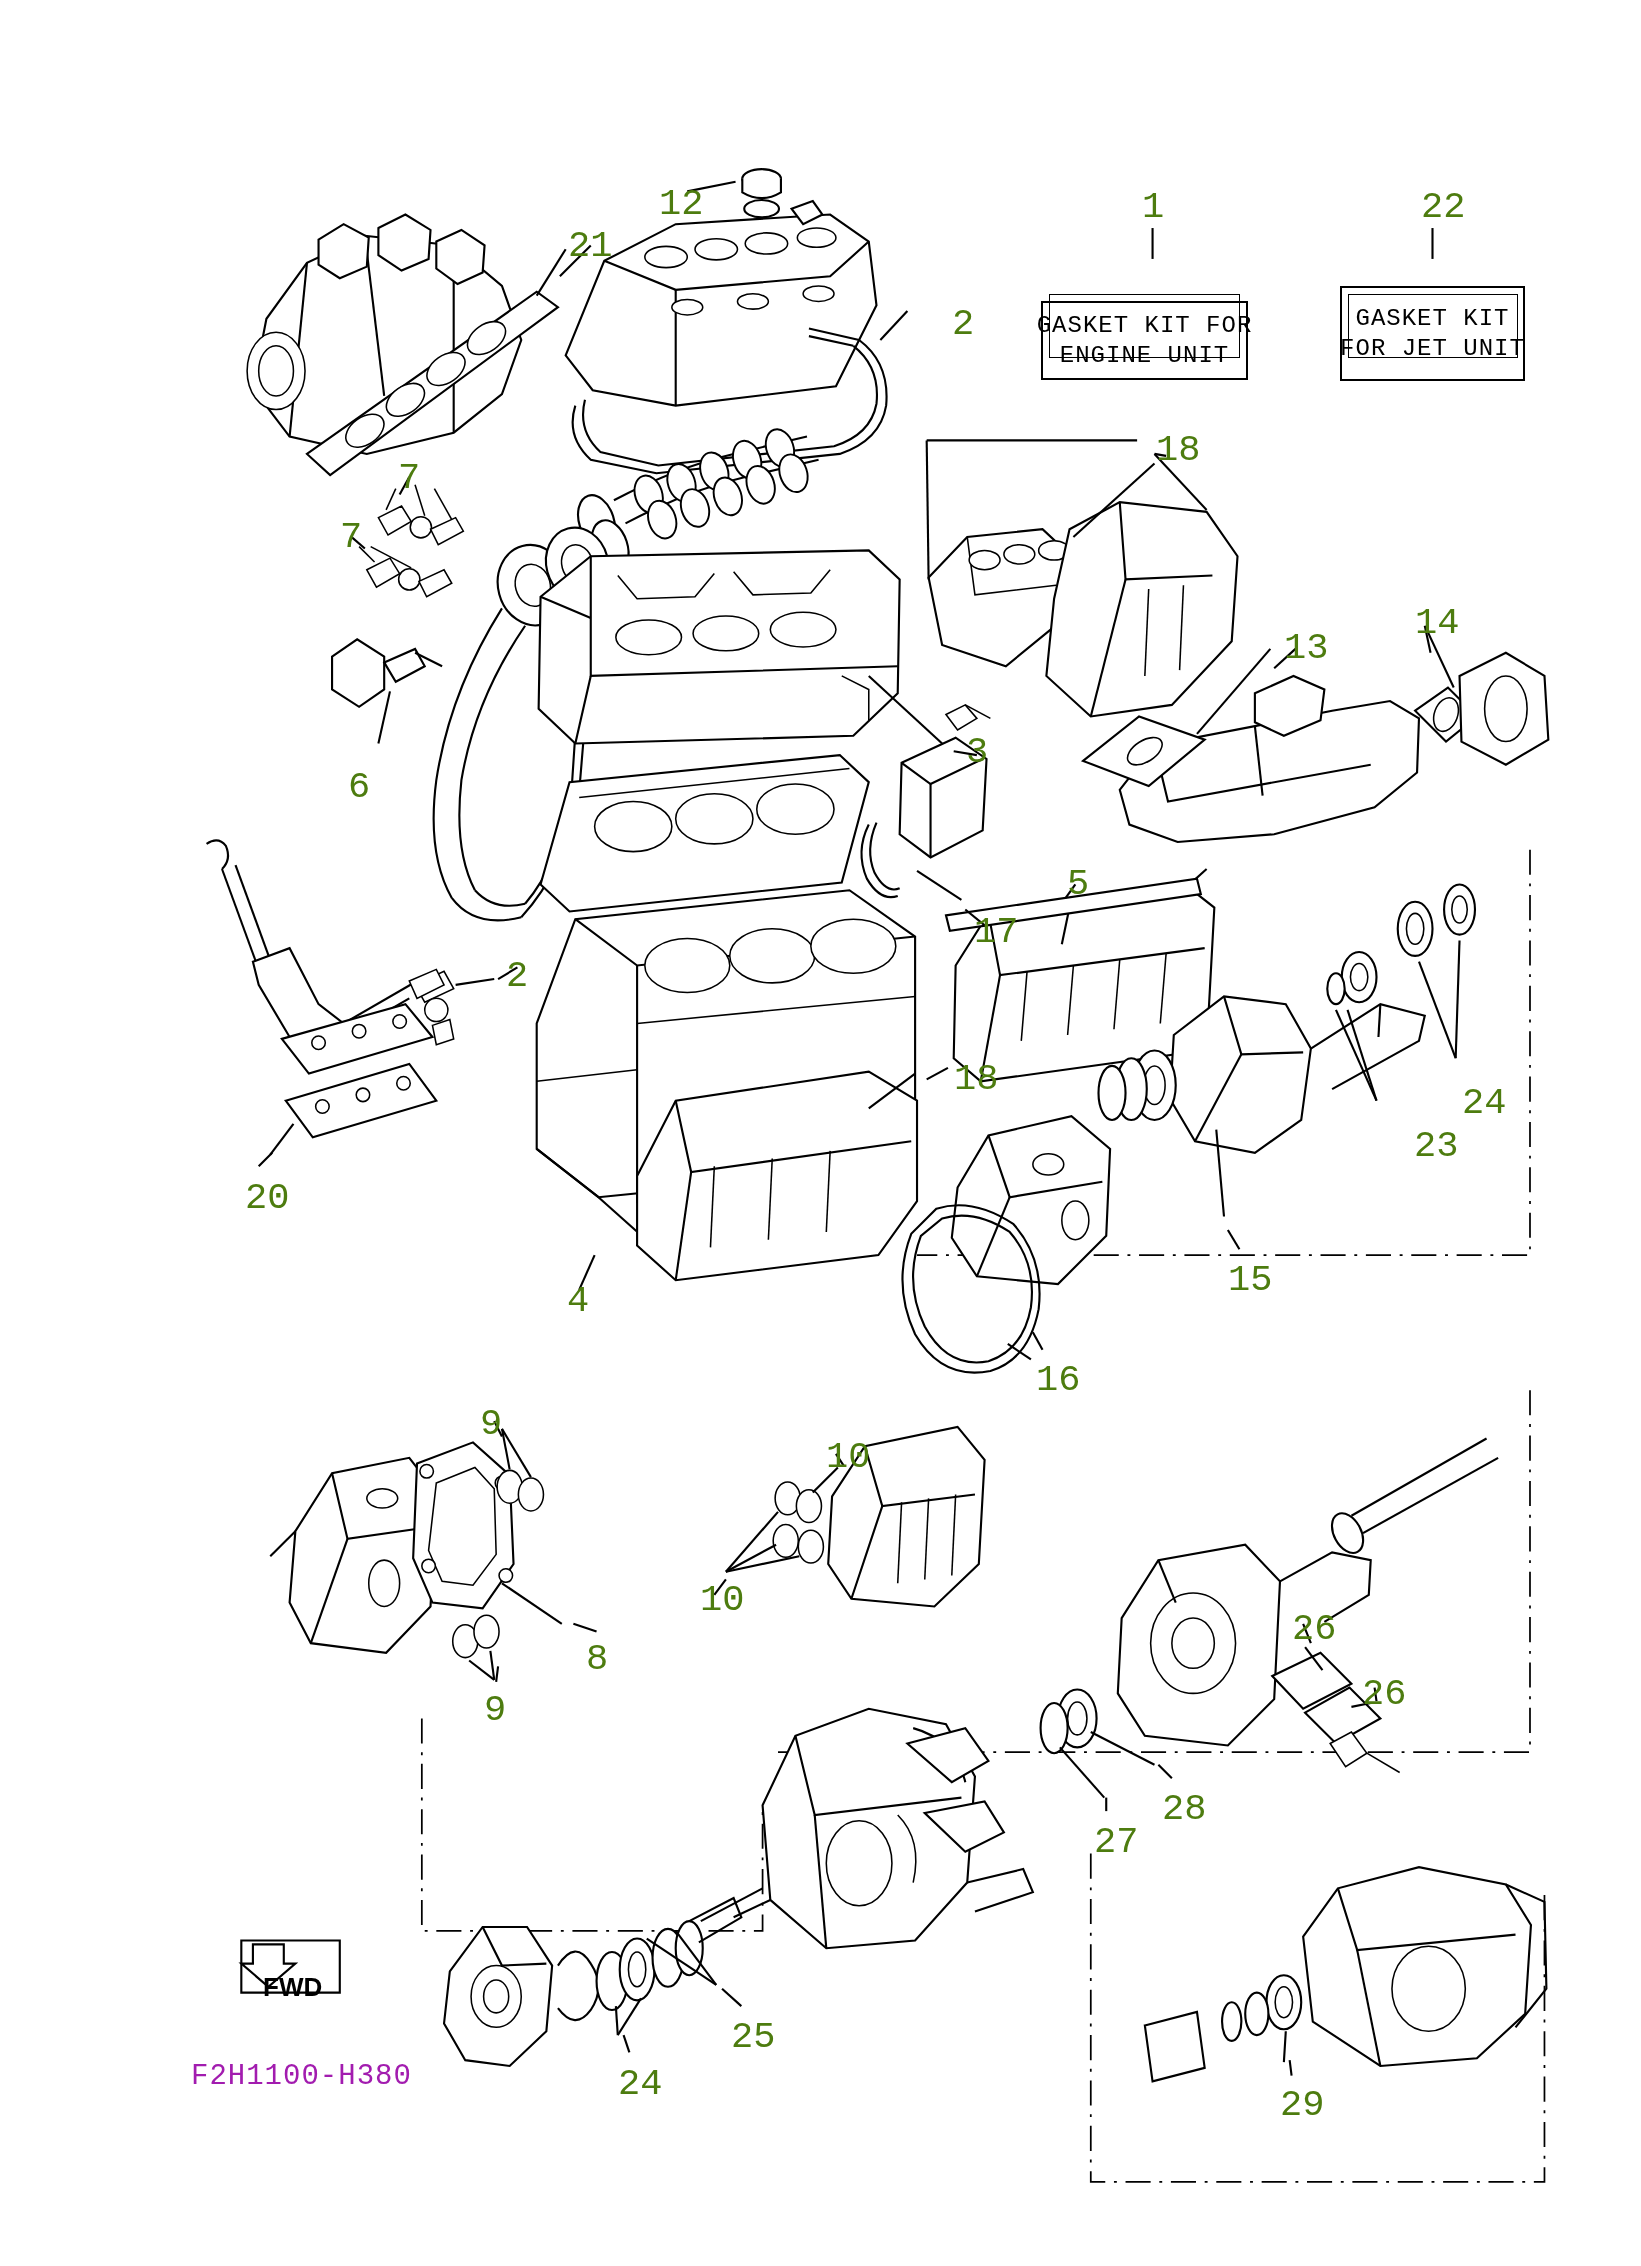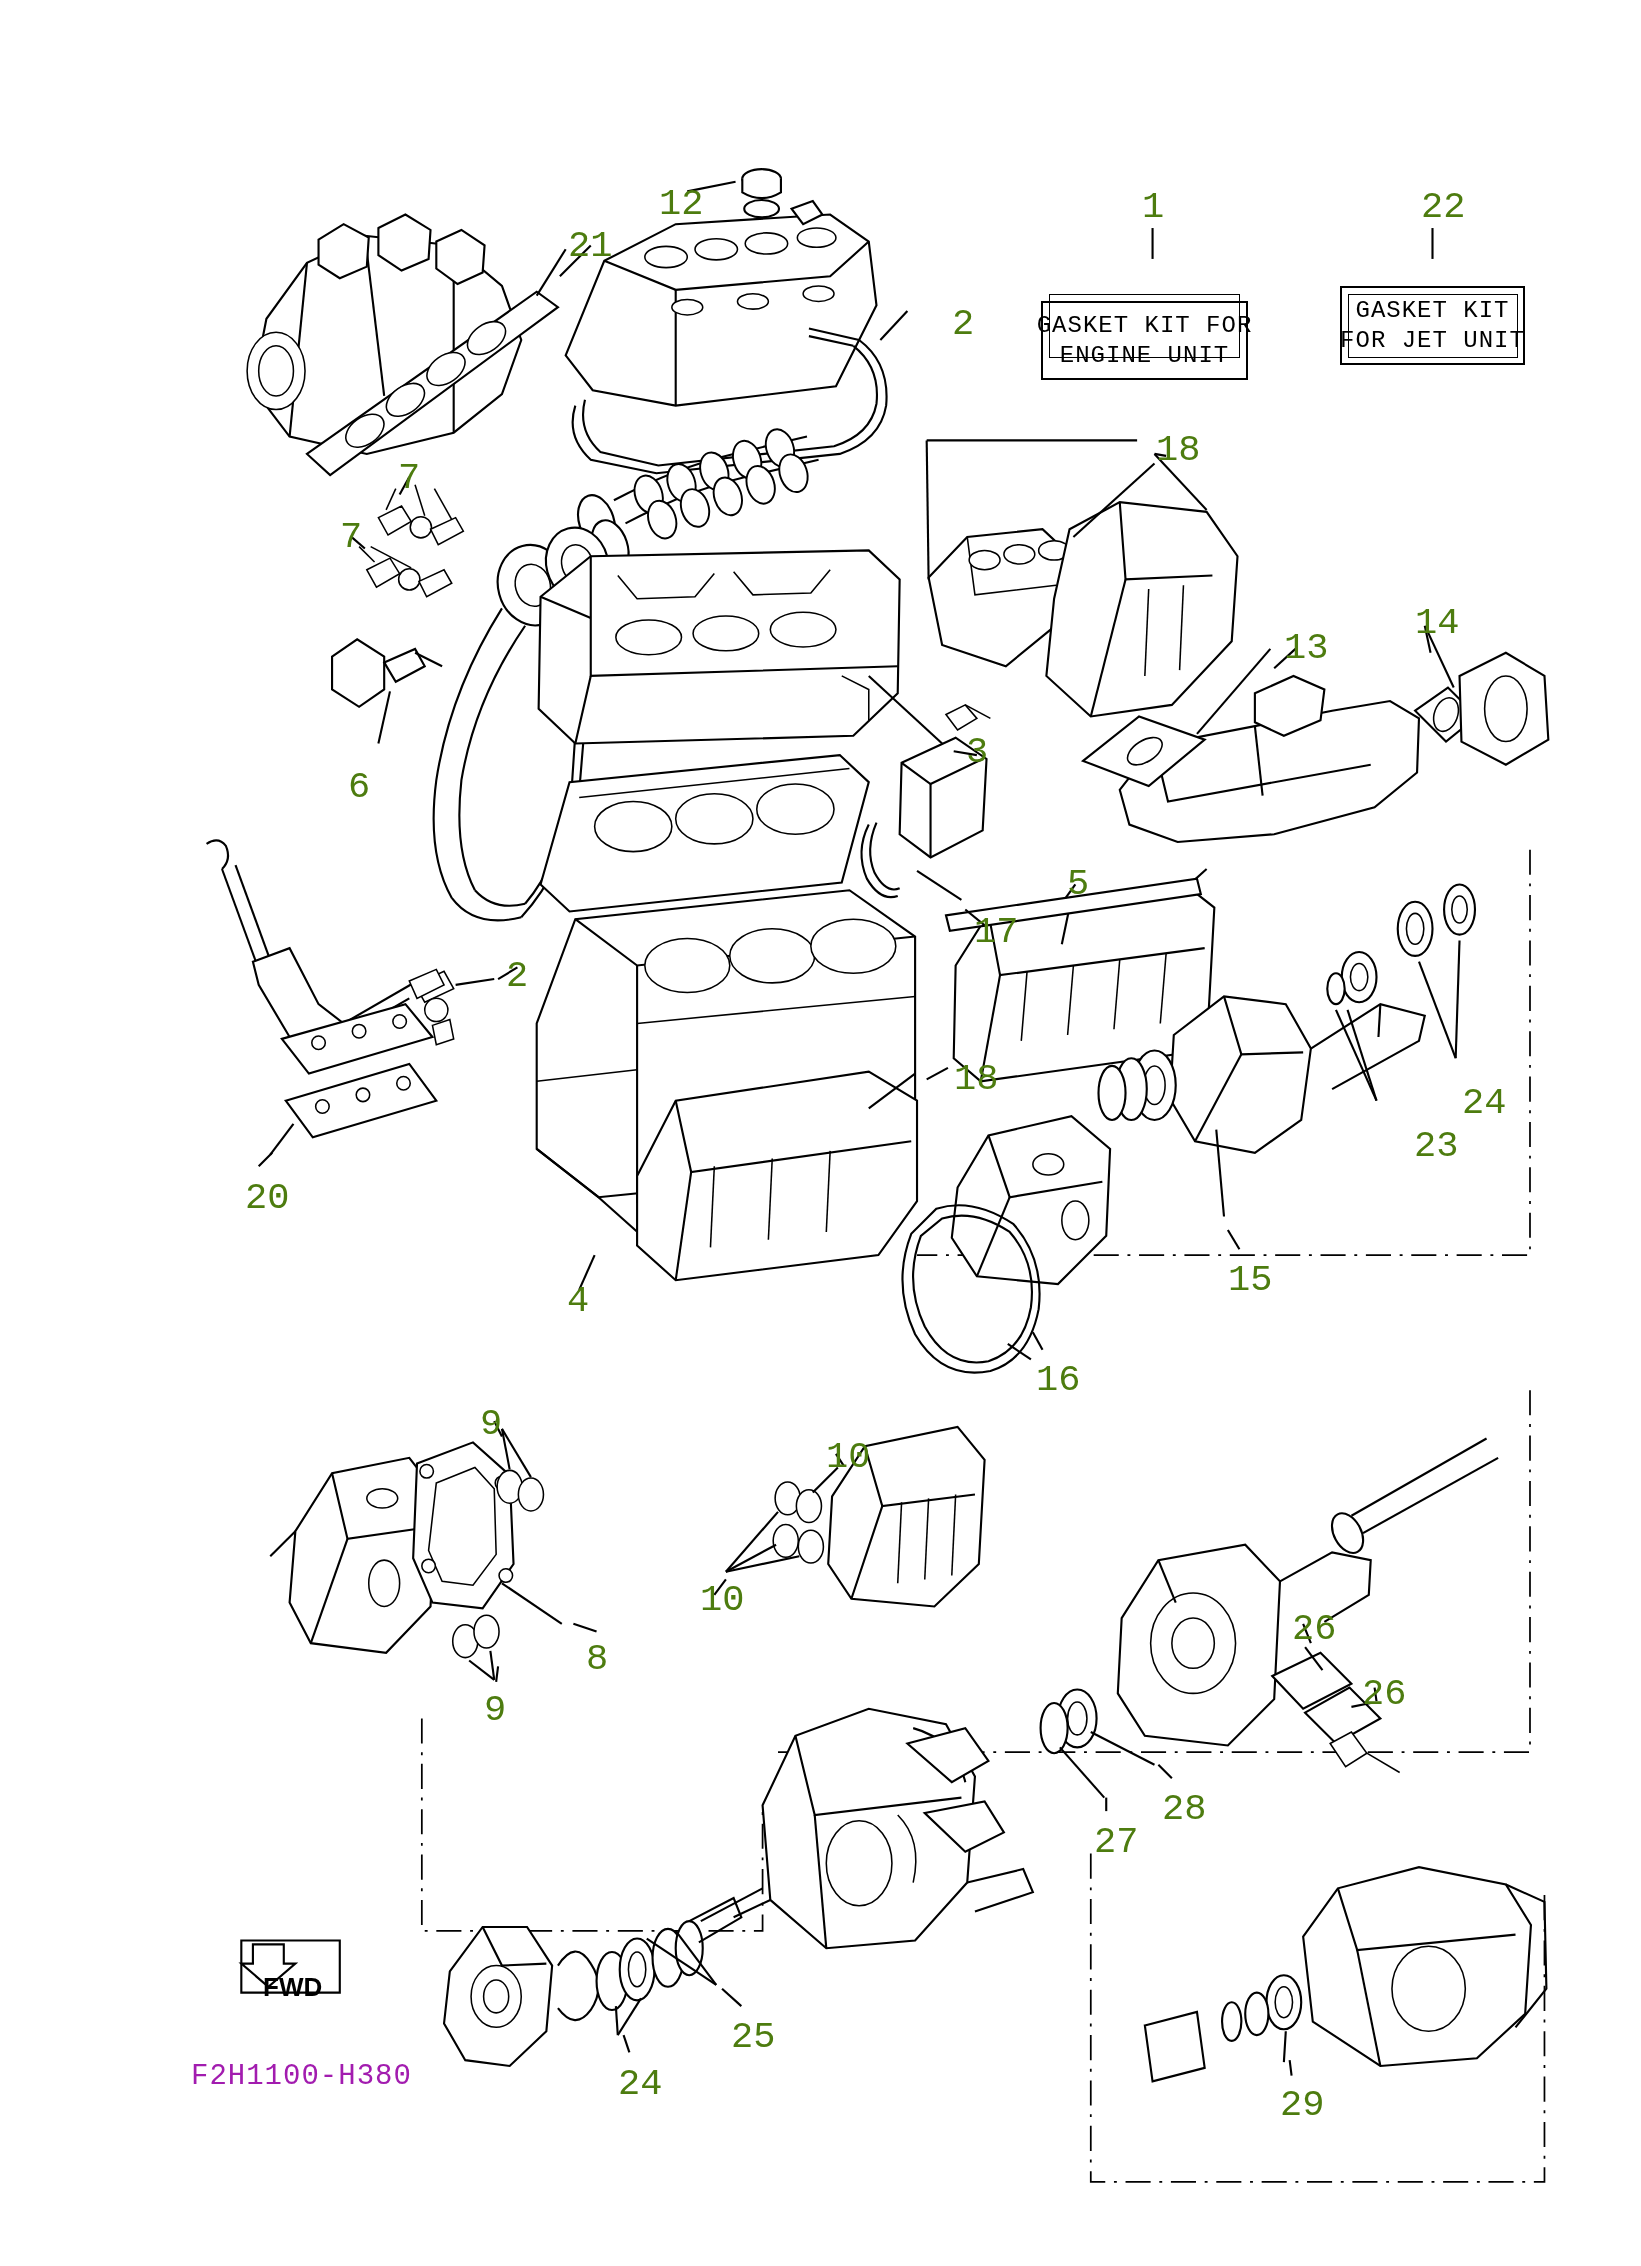--- a/index.html
+++ b/index.html
@@ -527,21 +527,21 @@
       <path class="ln" d="M268 1208 L282 1194"></path>
     </g>
   </svg>
 
   <div class="kit-box" style="left:1041px; top:286px; width:207px; height:79px;margin-top:15px;">
     <span>GASKET KIT FOR</span>
     <span>ENGINE UNIT</span>
   </div>
   <div class="kit-inner" style="left:1049px; top:294px; width:191px; height:64px;"></div>
 
-  <div class="kit-box" style="left:1340px; top:286px; width:185px; height:79px;">
+  <div class="kit-box" style="left:1340px; top:286px; width:185px; height:95px;">
     <span>GASKET KIT</span>
     <span>FOR JET UNIT</span>
   </div>
   <div class="kit-inner" style="left:1348px; top:294px; width:170px; height:64px;"></div>
 
   <div class="callout" style="left:659px; top:186px;">12</div>
   <div class="callout" style="left:568px; top:228px;">21</div>
   <div class="callout" style="left:952px; top:306px;">2</div>
   <div class="callout" style="left:1142px; top:189px;">1</div>
   <div class="callout" style="left:1421px; top:189px;">22</div>

